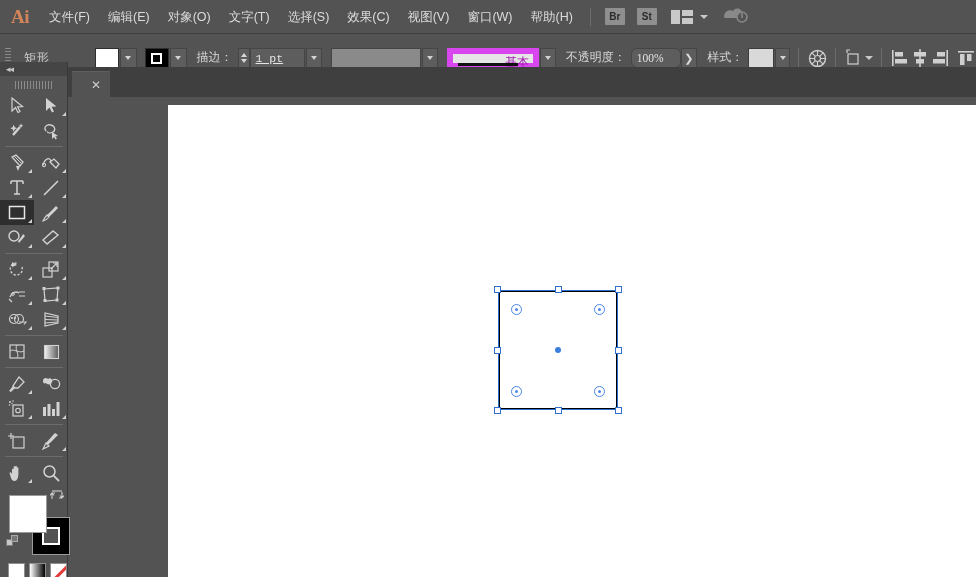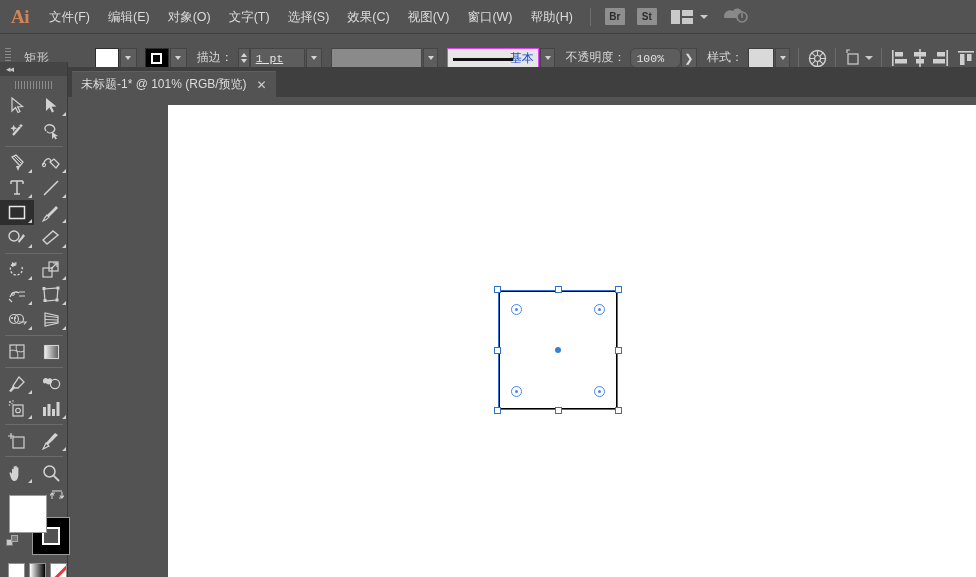--- a/index.html
+++ b/index.html
@@ -80,28 +80,28 @@
     display:flex;flex-direction:column;align-items:center;justify-content:center;gap:2px;
   }
   .stepper .up{width:0;height:0;border-left:3px solid transparent;border-right:3px solid transparent;border-bottom:4px solid #d8d8d8;}
   .stepper .dn{width:0;height:0;border-left:3px solid transparent;border-right:3px solid transparent;border-top:4px solid #d8d8d8;}
   .field{
     height:20px;background:#5d5d5d;border:1px solid #454545;box-sizing:border-box;
     color:#e4e4e4;font-size:11.5px;font-family:"Liberation Mono","DejaVu Sans Mono",monospace;
     display:flex;align-items:center;padding:0 5px;
   }
   .f-stroke{width:60px;text-decoration:underline;}
-  .f-opacity{width:54px;font-family:Liberation Mono, monospace;border-radius:6px;}
+  .f-opacity{width:54px;font-family:Liberation Serif, serif;border-radius:6px;}
   .profile-box{
     width:100px;height:20px;background:#8a8a8a;border:1px solid #454545;box-sizing:border-box;
   }
   .brush-box{
-    width:100px;height:21px;background:#e6e6e6;border:1px solid #d946ef;box-sizing:border-box;
-    display:flex;align-items:center;justify-content:flex-end;padding-right:4px;position:relative;
-    color:#1d4ed8;font-size:12px;
+    width:100px;height:21px;background:#e6e6e6;border:6px solid #d946ef;box-sizing:border-box;
+    display:flex;justify-content:flex-end;padding-right:4px;position:relative;
+    color:#a21caf;font-size:12px;
   }
   .brush-box .line{
     position:absolute;left:5px;top:9px;width:60px;height:3px;background:#111;
   }
   .arrow-btn{
     width:18px;height:20px;background:#5d5d5d;border:1px solid #454545;box-sizing:border-box;
     display:flex;align-items:center;justify-content:center;color:#dcdcdc;font-size:11px;
   }
   .style-box{
     width:28px;height:20px;background:#d9d9d9;border:1px solid #3c3c3c;box-sizing:border-box;
@@ -354,21 +354,20 @@
       <svg width="20" height="18" viewBox="0 0 20 18">
         <rect x="2" y="2" width="16" height="1.6" fill="#cfcfcf"></rect>
         <rect x="4" y="5" width="4.5" height="11" fill="#cfcfcf"></rect>
         <rect x="11" y="5" width="4.5" height="7" fill="#cfcfcf"></rect>
       </svg>
     </div>
   </div>
 
   <div class="tabbar">
     <div class="doctab">
-      <span>未标题-1* @ 101% (RGB/预览)</span>
       <span class="tab-close">✕</span>
     </div>
   </div>
 
   <div class="toolpanel">
     <div class="tp-header">
       <span class="tp-collapse">◂◂</span>
     </div>
     <div class="tp-grip"></div>
 

